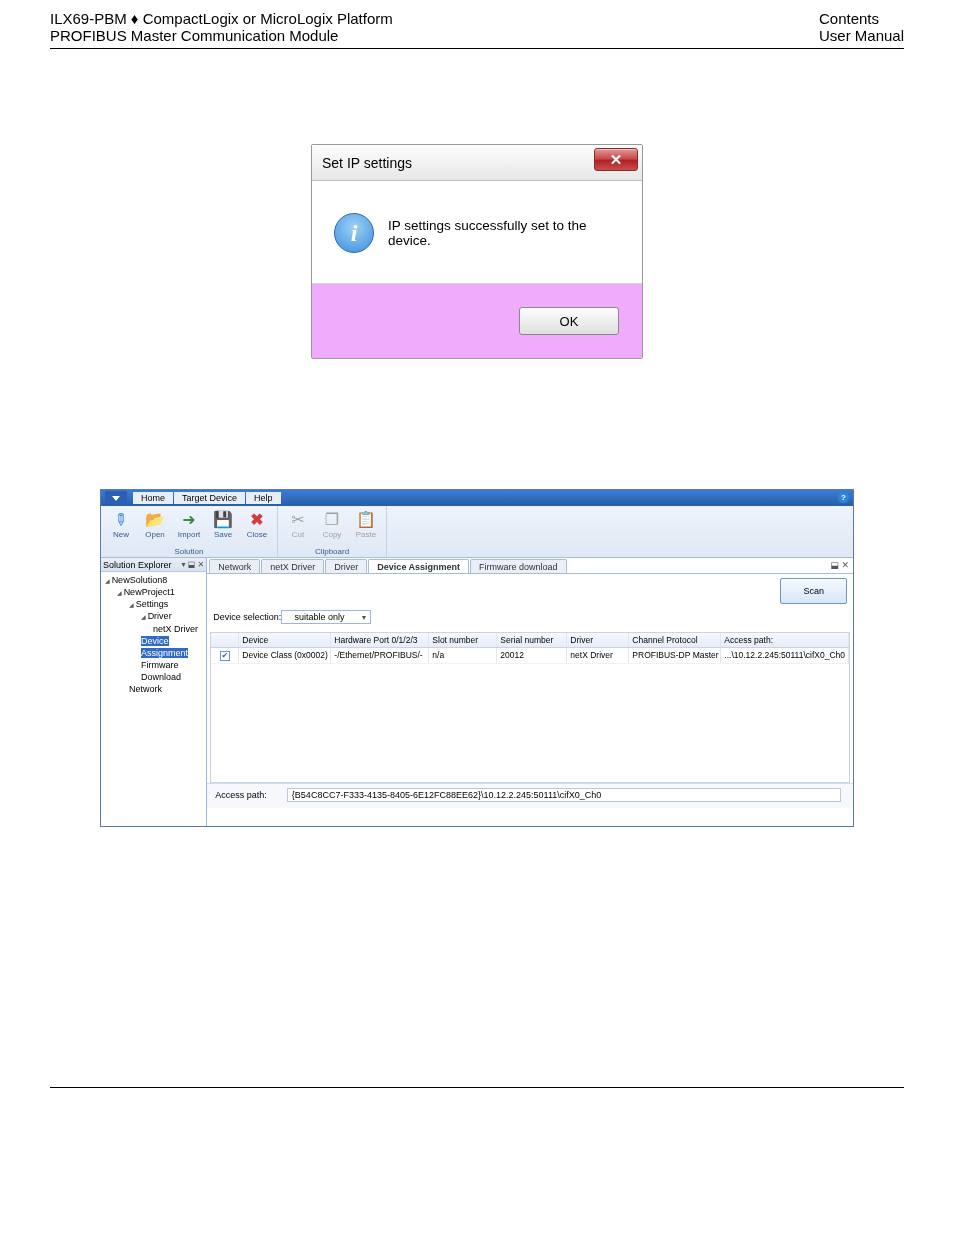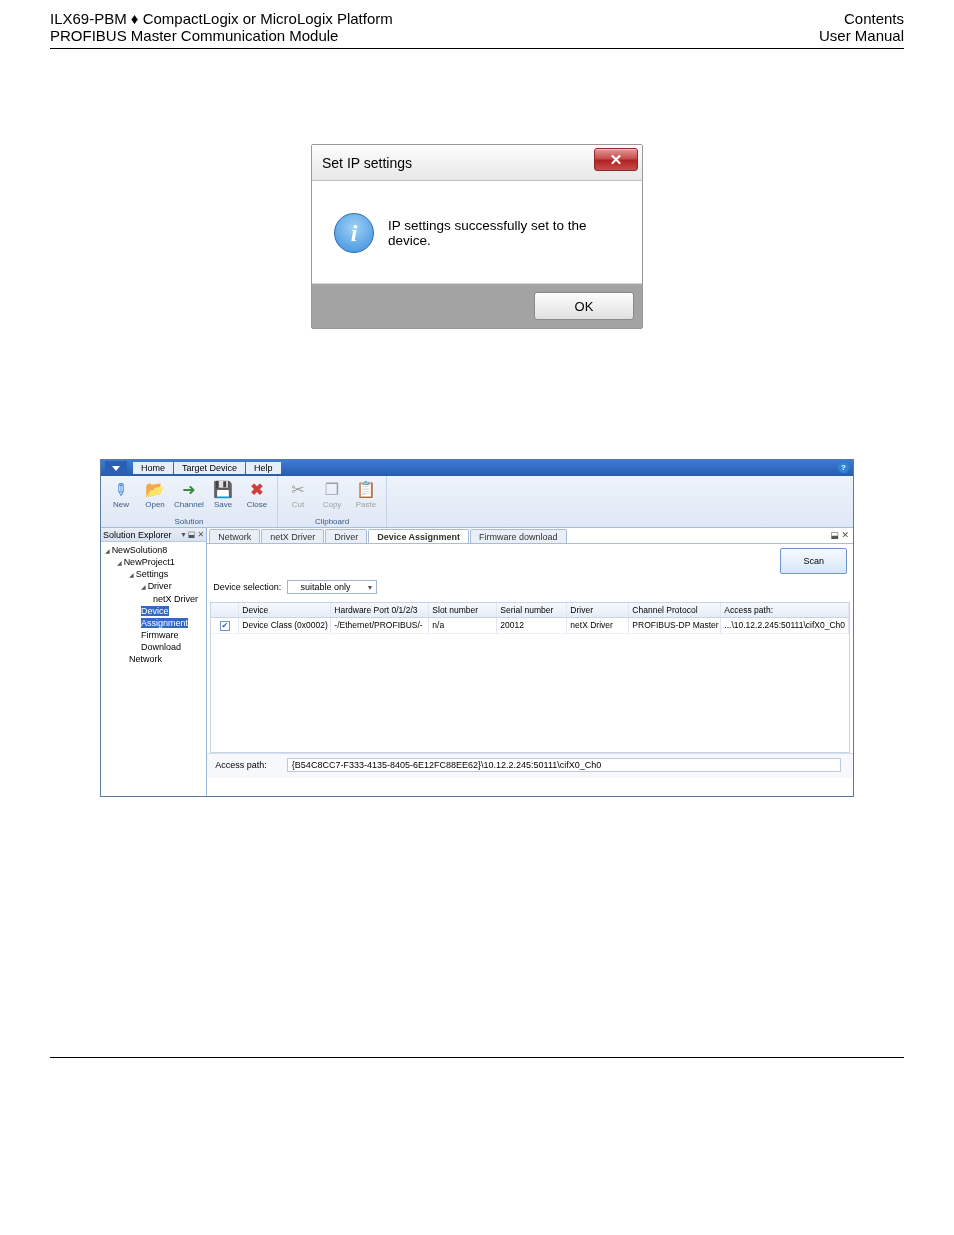--- a/index.html
+++ b/index.html
@@ -1,31 +1,31 @@
 <!DOCTYPE html>
 <html><head>
 <meta charset="utf-8">
 <style>
   * { box-sizing: border-box; margin: 0; padding: 0; }
   body { font-family: Arial, Helvetica, sans-serif; background: #fff; width: 954px; margin: 0 auto; color: #000; }
 
   
   .page-header { display: flex; justify-content: space-between; padding: 10px 50px 4px 50px; font-size: 15px; }
-  .page-header .right { text-align: right; }
+  .page-header .right { }
   .hr-top { border: none; border-top: 1px solid #000; margin: 0 50px 0 50px; }
 
   
   .dialog1-wrap { display: flex; justify-content: center; margin-top: 95px; }
   .dialog1 { width: 332px; border: 1px solid #999; background: #fff; border-radius: 2px; }
   .dialog1 .titlebar { position: relative; height: 36px; background: linear-gradient(#fdfdfd, #e7e7e7); border-bottom: 1px solid #c0c0c0; display: flex; align-items: center; padding-left: 10px; font-size: 14px; }
   .dialog1 .close-btn { position: absolute; right: 4px; top: 3px; width: 44px; height: 23px; border-radius: 3px; background: linear-gradient(#e19999, #c84d4d 45%, #b22222 55%, #c84d4d); border: 1px solid #8a2a2a; display: flex; align-items: center; justify-content: center; color: #fff; font-weight: bold; font-size: 15px; box-shadow: inset 0 1px 0 rgba(255,255,255,0.4); }
   .dialog1 .body { padding: 32px 22px 30px 22px; display: flex; align-items: center; gap: 14px; }
   .info-icon { width: 40px; height: 40px; border-radius: 50%; background: radial-gradient(circle at 50% 35%, #9fd1f5, #3a8dde); display:flex; align-items:center; justify-content:center; color:#fff; font-family: Georgia, serif; font-style: italic; font-weight:bold; font-size:24px; border: 1px solid #2b6cb0; flex-shrink:0; }
   .dialog1 .body .msg { font-size: 13.5px; }
-  .dialog1 .footer { border-top: 1px solid #d6d6d6; background: #a3a3a3; padding: 8px; display:flex; justify-content:flex-end; }
+  .dialog1 .footer { border-top: 1px solid #d6d6d6; background: #f0abfc; padding: 23px; display:flex; justify-content:flex-end; }
   .ok-btn { width: 100px; height: 28px; border: 1px solid #8a8a8a; border-radius: 3px; background: linear-gradient(#fdfdfd, #e0e0e0); font-size: 13px; display:flex; align-items:center; justify-content:center; cursor:pointer; }
 
   
   .shot2-wrap { margin: 130px 100px 0 100px; }
   .shot2 { border: 1px solid #5a7aa2; background: #fff; font-size: 9px; }
 
   .s2-menubar { height: 16px; background: linear-gradient(#3d7bd8, #265ea8); display:flex; align-items:center; padding-left: 4px; position: relative; }
   .s2-menubar .app-btn { width: 22px; height: 14px; background: #2a5fb3; margin-right: 6px; display:flex; align-items:center; justify-content:center; }
   .s2-menubar .app-btn .tri { width:0; height:0; border-left:4px solid transparent; border-right:4px solid transparent; border-top:5px solid #fff; }
   .s2-menubar .menu-item { color: #000; background: #e8eef8; padding: 1px 8px; font-size: 9px; margin-right: 1px; }
@@ -58,21 +58,21 @@
   .tabs-row { height:16px; border-bottom:1px solid #a8bcd8; display:flex; align-items:flex-end; position:relative; padding-left:2px; }
   .tab { padding: 2px 8px 1px 8px; font-size:9px; border:1px solid #a8bcd8; border-bottom:none; background:#e9eef7; margin-right:1px; color:#333; border-top-left-radius:2px; border-top-right-radius:2px; }
   .tab.active { background:#fff; font-weight:bold; }
   .tabs-row .pin { position:absolute; right:4px; top:2px; font-size:9px; color:#555; display:flex; gap:4px; }
 
   .scan-area { padding: 4px 6px; font-size:9px; }
   .scan-row1 { display:flex; align-items:center; gap:6px; }
   .prog-label { white-space:nowrap; }
   .prog-track { flex:1; height:12px; background:#e8e8e8; border:1px solid #bbb; border-radius:2px; max-width:280px; }
   .scan-btn { margin-left:auto; height:26px; padding:0 22px; background:linear-gradient(#f6faff,#d7e6f7); border:1px solid #6f94c7; border-radius:2px; font-size:9px; display:flex; align-items:center; }
-  .scan-row2 { margin-top:6px; display:flex; align-items:center; gap:6px; }
+  .scan-row2 { margin-top:6px; display:flex; align-items:center; }
   .sel-dd { width:90px; height:14px; border:1px solid #9db7d8; background:#fff; font-size:9px; padding-left:12px; display:flex; align-items:center; justify-content:space-between; }
   .sel-dd .dd-tri { font-size:7px; color:#555; padding-right:3px; }
 
   .dev-table { margin: 4px 3px 0 3px; border:1px solid #c8d4e5; }
   .dev-table .hdr, .dev-table .row { display:flex; font-size:8.5px; }
   .dev-table .hdr { background:linear-gradient(#f6f9fe,#e6edf7); border-bottom:1px solid #c8d4e5; }
   .dev-table .cell { padding:2px 3px; border-right:1px solid #e0e7f1; overflow:hidden; white-space:nowrap; }
   .dev-table .row { border-bottom:1px solid #eef2f8; }
   .c0{width:28px; text-align:center;}
   .c1{width:92px;}
@@ -160,21 +160,21 @@
           <div class="ribbon-icon">
               <div class="ico">
                 <span class="g-open">📂</span>
               </div>
               <span>Open</span>
             </div>
           <div class="ribbon-icon">
               <div class="ico">
                 <span class="g-import">➜</span>
               </div>
-              <span>Channel</span>
+              <span>Import</span>
             </div>
           <div class="ribbon-icon">
               <div class="ico">
                 <span class="g-save">💾</span>
               </div>
               <span>Save</span>
             </div>
           <div class="ribbon-icon">
               <div class="ico">
                 <span class="g-close">✖</span>

